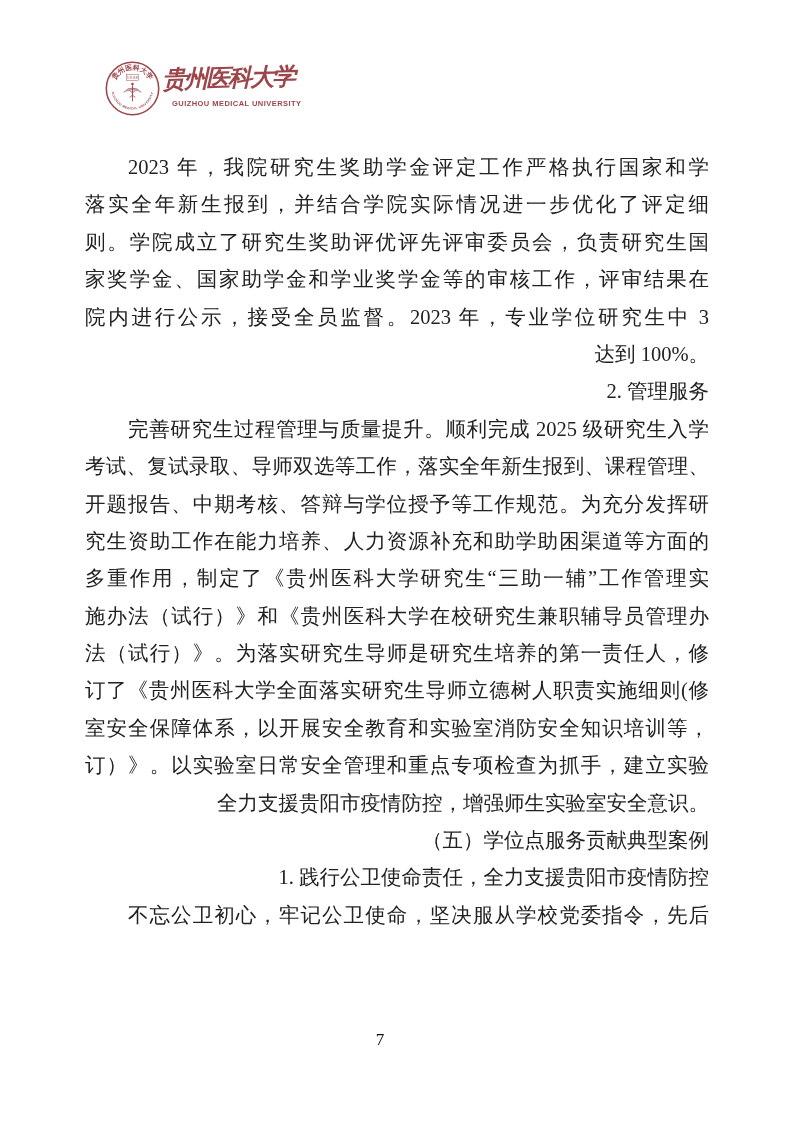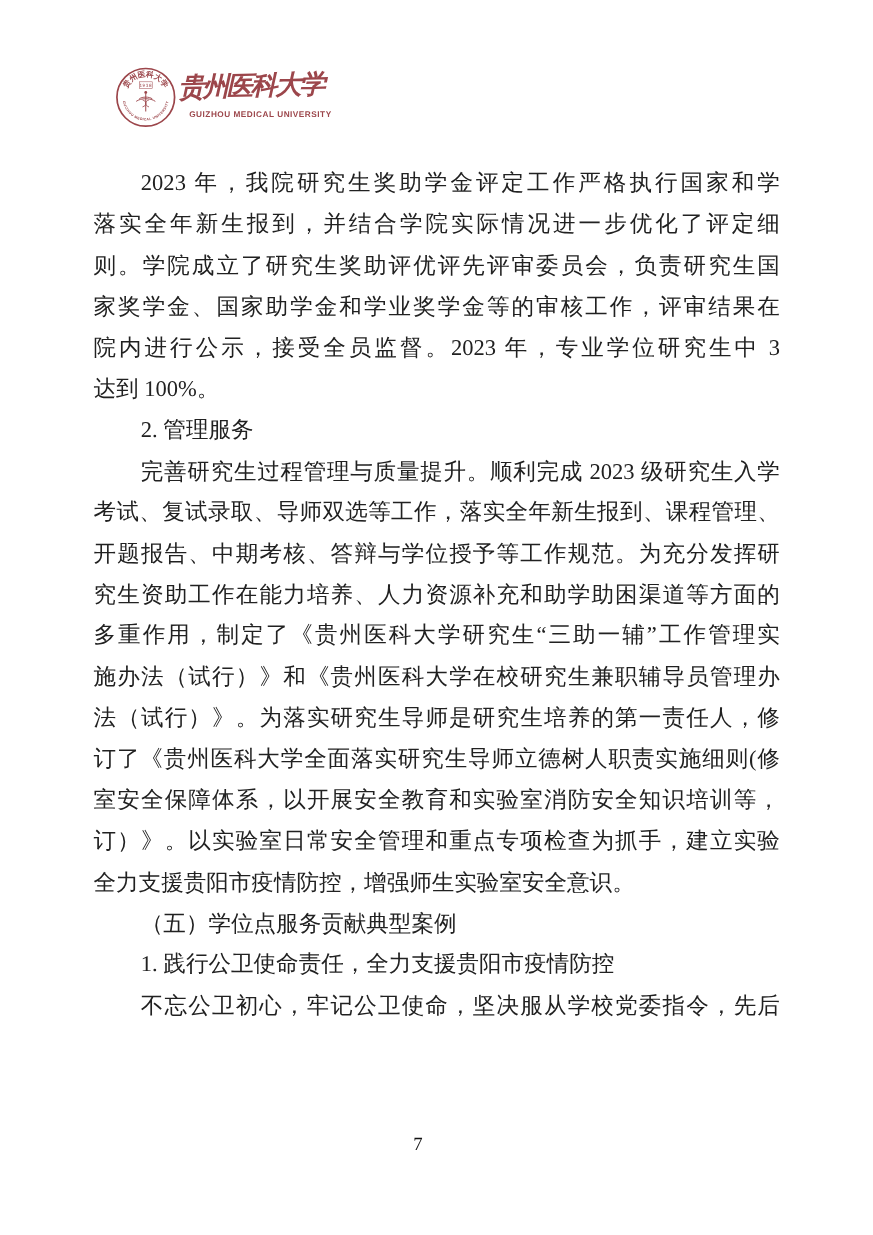--- a/index.html
+++ b/index.html
@@ -33,21 +33,21 @@
 
   
   .doc-body {
     position: absolute; left: 85px; top: 149px; width: 624px;
   }
   .line {
     height: 37.4px;
     line-height: 37.4px;
     font-size: 20.5px;
     color: #212121;
-    text-align: left;
+    text-align: right;
     white-space: normal;
     overflow: hidden;
   }
   .line.ind { text-indent: 43px; }
   .line.j   { text-align: justify; text-align-last: justify; text-justify: inter-character; }
 
   
   .page-number {
     position: absolute; left: 0; top: 1030px; width: 760px;
     text-align: center;
@@ -88,21 +88,21 @@
   </div>
 
   <div class="doc-body">
       <div class="line ind j">2023 年，我院研究生奖助学金评定工作严格执行国家和学</div>
       <div class="line j">落实全年新生报到，并结合学院实际情况进一步优化了评定细</div>
       <div class="line j">则。学院成立了研究生奖助评优评先评审委员会，负责研究生国</div>
       <div class="line j">家奖学金、国家助学金和学业奖学金等的审核工作，评审结果在</div>
       <div class="line j">院内进行公示，接受全员监督。2023 年，专业学位研究生中 3</div>
       <div class="line">达到 100%。</div>
       <div class="line ind">2. 管理服务</div>
-      <div class="line ind j">完善研究生过程管理与质量提升。顺利完成 2023 级研究生入学</div>
+      <div class="line ind j">完善研究生过程管理与质量提升。顺利完成 2025 级研究生入学</div>
       <div class="line j">考试、复试录取、导师双选等工作，落实全年新生报到、课程管理、</div>
       <div class="line j">开题报告、中期考核、答辩与学位授予等工作规范。为充分发挥研</div>
       <div class="line j">究生资助工作在能力培养、人力资源补充和助学助困渠道等方面的</div>
       <div class="line j">多重作用，制定了《贵州医科大学研究生“三助一辅”工作管理实</div>
       <div class="line j">施办法（试行）》和《贵州医科大学在校研究生兼职辅导员管理办</div>
       <div class="line j">法（试行）》。为落实研究生导师是研究生培养的第一责任人，修</div>
       <div class="line j">订了《贵州医科大学全面落实研究生导师立德树人职责实施细则(修</div>
       <div class="line j">室安全保障体系，以开展安全教育和实验室消防安全知识培训等，</div>
       <div class="line j">订）》。以实验室日常安全管理和重点专项检查为抓手，建立实验</div>
       <div class="line">全力支援贵阳市疫情防控，增强师生实验室安全意识。</div>

